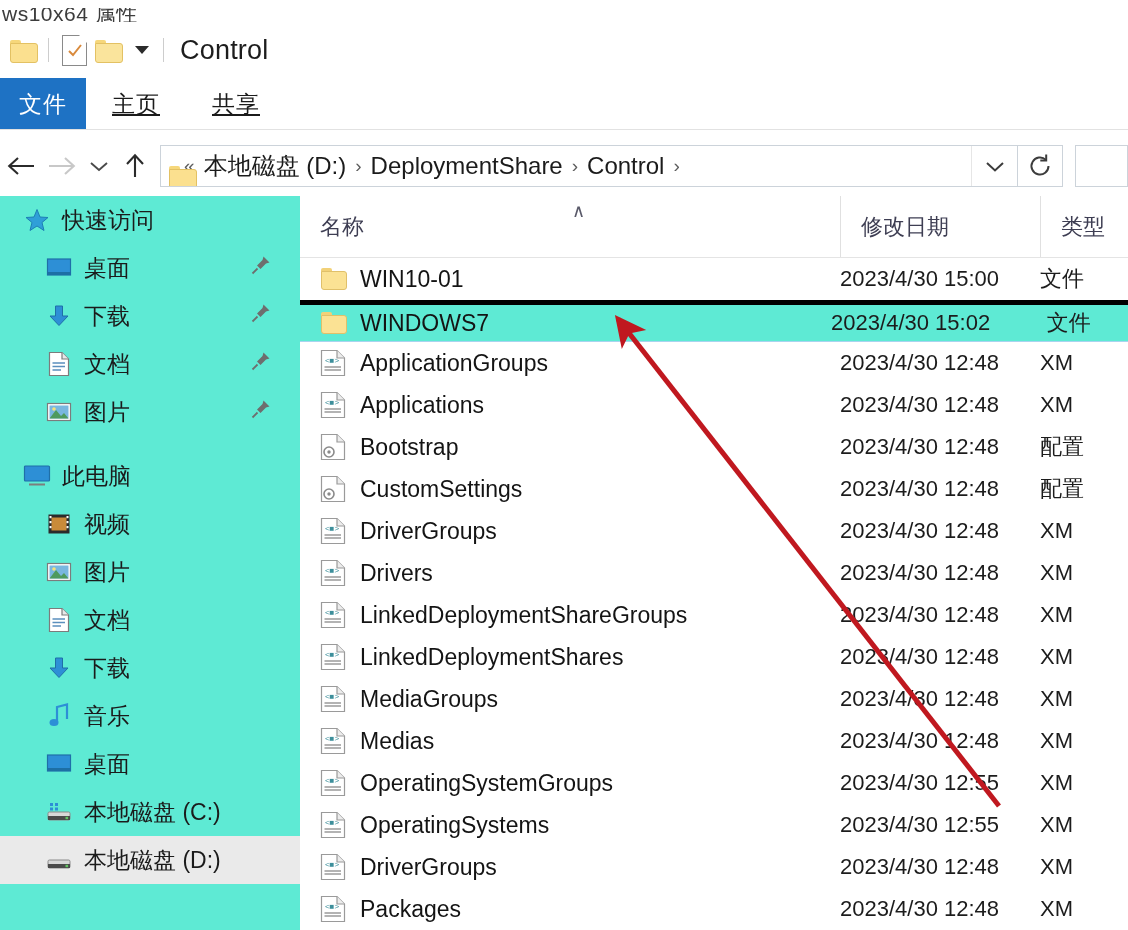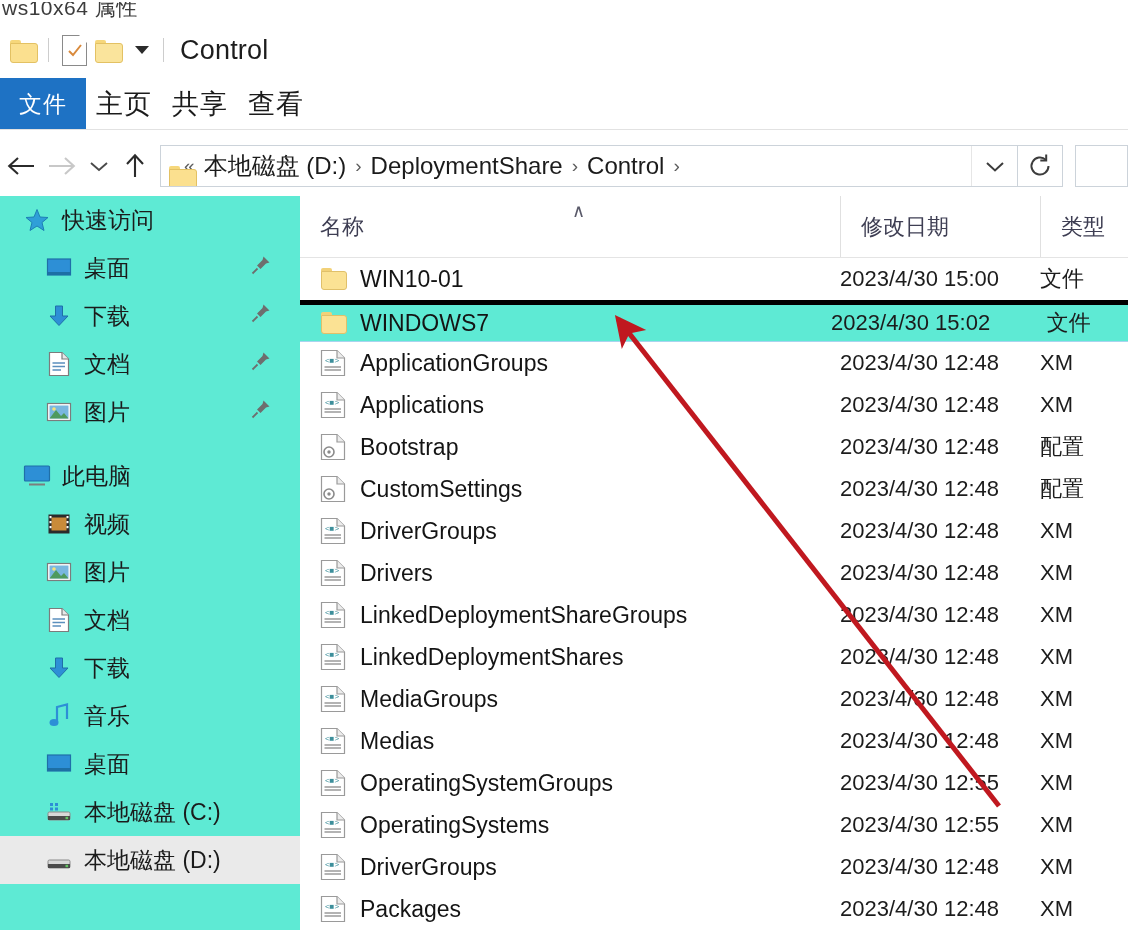--- a/index.html
+++ b/index.html
@@ -7,21 +7,21 @@
     width: 1128px; height: 930px;
     overflow: hidden;
     background: #ffffff;
     font-family: "Liberation Sans", "DejaVu Sans", sans-serif;
     color: #1a1a1a;
   }
   #app { position: relative; width: 1128px; height: 930px; background:#fff; }
 
   
   .ghost-title {
-    position: absolute; left: 0; top: 2px; width: 1128px; height: 22px;
+    position: absolute; left: 0; top: 8px; width: 1128px; height: 22px;
     overflow: hidden; background: #fff;
   }
   .ghost-title .gt-text {
     position: absolute; left: 2px; top: -8px;
     font-size: 21px; color: #3c3c3c; white-space: nowrap;
     letter-spacing: .5px;
   }
   .ghost-title .gt-line {
     position: absolute; left: 0; top: 20px; width: 210px; height: 1px;
     background: #b9b9b9;
@@ -68,22 +68,22 @@
   
   .ribbon {
     position:absolute; left:0; top:78px; width:1128px; height:52px;
     background:#ffffff; display:flex; align-items:stretch;
   }
   .rb-file {
     width:86px; background:#1e72c4; color:#fff; font-size:23px;
     display:flex; align-items:center; justify-content:center; letter-spacing:1px;
   }
   .rb-tab {
-    padding:0 10px; display:flex; align-items:center; font-size:27px;
-    color:#1b1b1b; letter-spacing:1px;
+    padding:0 26px; display:flex; align-items:center; font-size:23px;
+    color:#1b1b1b; letter-spacing:1px;text-decoration:underline;
   }
   .ribbon-underline {
     position:absolute; left:0; top:129px; width:1128px; height:1px; background:#e2e2e2;
   }
 
   
   .addrbar {
     position:absolute; left:0; top:138px; width:1128px; height:56px;
     display:flex; align-items:center;
   }
@@ -205,21 +205,20 @@
         <span class="qa-caret"></span>
       </div>
     <div class="qa-sep"></div>
     <div class="win-title">Control</div>
   </div>
 
   <div class="ribbon">
     <div class="rb-file">文件</div>
     <div class="rb-tab">主页</div>
     <div class="rb-tab">共享</div>
-    <div class="rb-tab">查看</div>
   </div>
   <div class="ribbon-underline"></div>
 
   <div class="addrbar">
     <div class="nav-btn">
       <svg width="30" height="24" viewBox="0 0 30 24">
         <path d="M28 12 H4 M12 4 L3.2 12 L12 20" stroke="#2b2b2b" stroke-width="2.1" fill="none"></path>
       </svg>
     </div>
     <div class="nav-btn">

